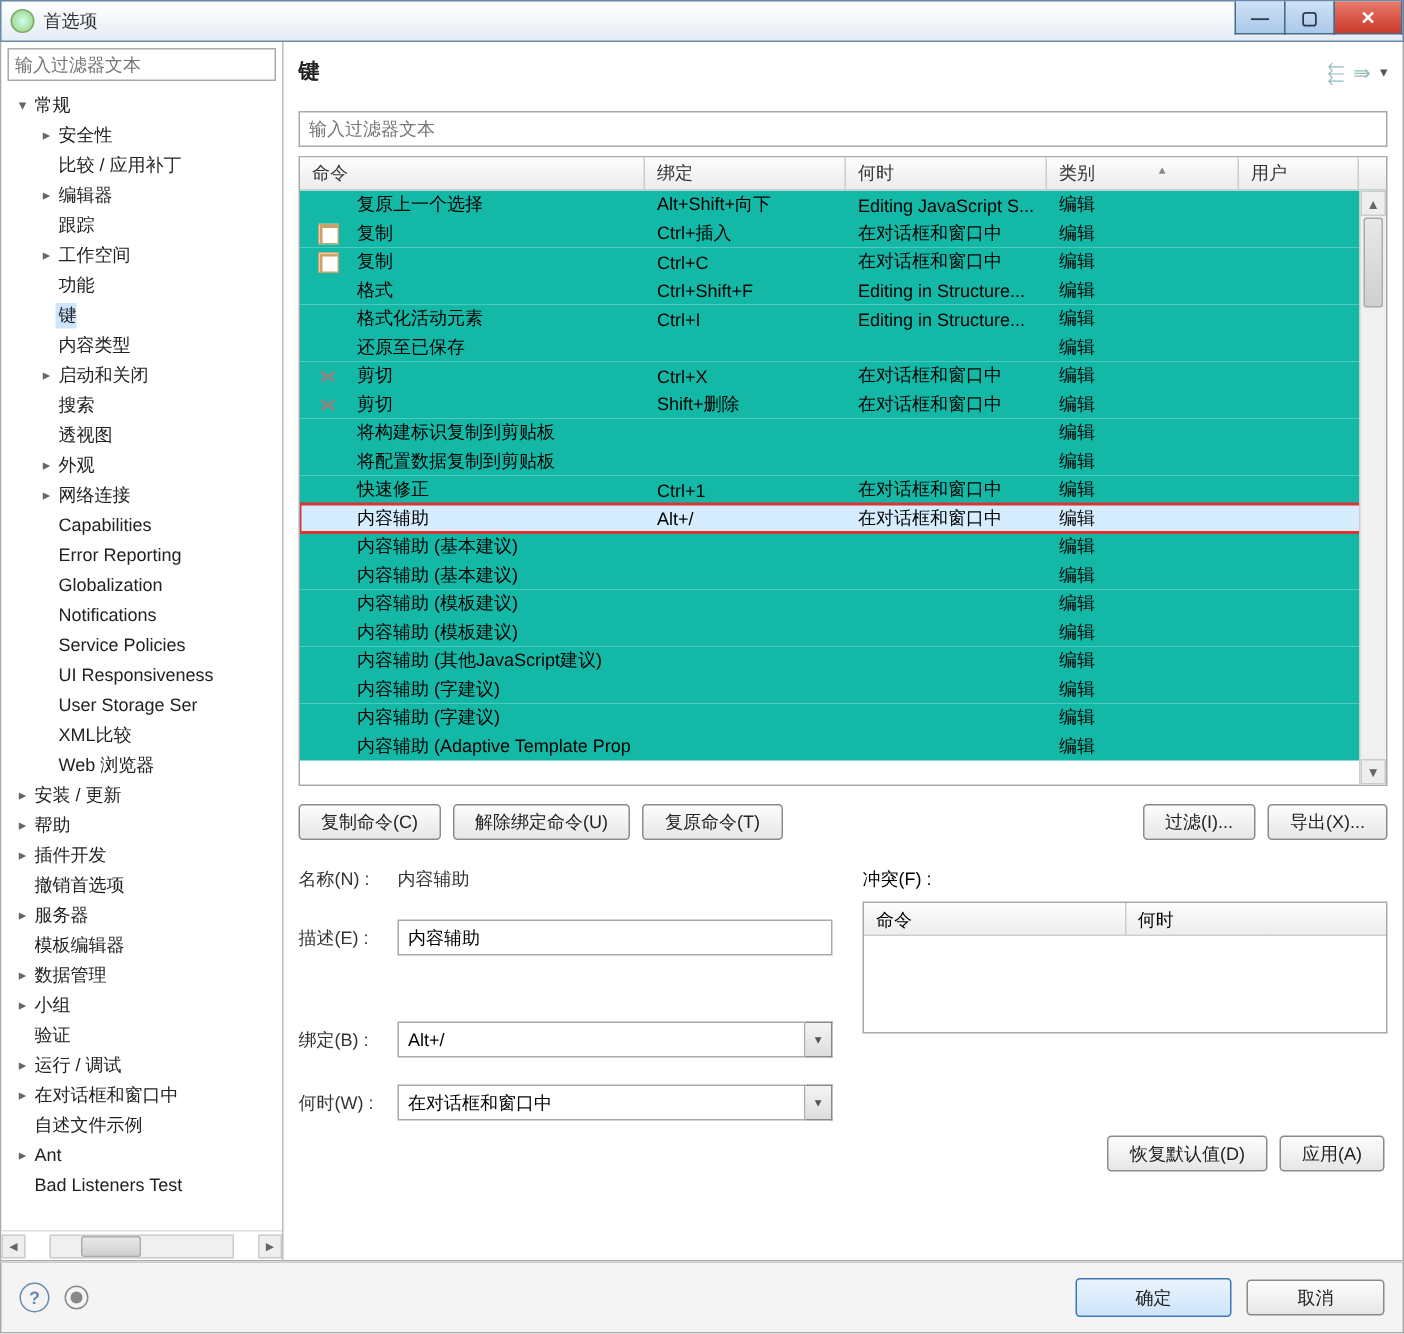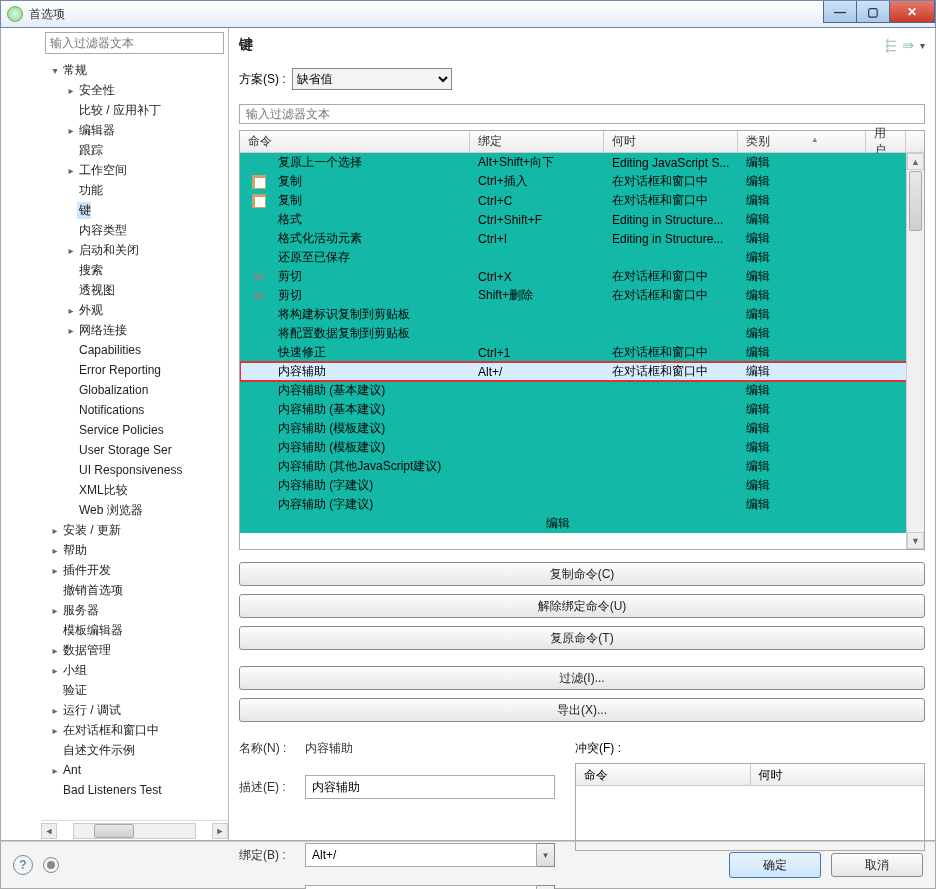--- a/index.html
+++ b/index.html
@@ -8,21 +8,21 @@
 
 .titlebar { height: 28px; background: linear-gradient(#fff,#e5ecf5); display: flex; align-items: center; padding: 0 6px; border: 1px solid #6b8aab; position: relative; }
 .titlebar .ticon { width: 16px; height: 16px; margin-right: 6px; display: inline-block; border: 1px solid #7a6; border-radius: 50%; background: radial-gradient(#cfe,#9c7); }
 .titlebar .ttitle { color: #333; }
 .win-btns { position: absolute; right: 0; top: 0; display: flex; }
 .win-btn { width: 34px; height: 22px; border: 1px solid #4a6a8a; border-top: none; display: flex; align-items: center; justify-content: center; margin-left: -1px; background: linear-gradient(#cfe2f7,#a9c8e8); color: #2b3b4b; font-weight: bold; }
 .win-btn.close { background: linear-gradient(#e87a6a,#c83a2a); color: #fff; width: 46px; }
 .win-btn span { font-size: 12px; line-height: 1; }
 
 
-.main { display: flex; height: calc(100% - 28px - 48px); background: #fff; border: 1px solid #aaa; border-top: none; padding-left: 40px; }
+.main { display: flex; height: calc(100% - 28px - 48px); background: #fff; border: 1px solid #aaa; border-top: none; }
 .sidebar { width: 188px; border-right: 1px solid #bbb; display: flex; flex-direction: column; background: #fff; }
 .filter-input { margin: 4px; border: 1px solid #aaa; height: 22px; padding: 2px 4px; width: calc(100% - 8px); }
 .tree { flex: 1; overflow: auto; padding: 2px 0 2px 4px; }
 .tree .node { display: flex; align-items: center; height: 20px; cursor: default; white-space: nowrap; }
 .tree .tw { width: 12px; text-align: center; color: #666; font-size: 10px; display: inline-block; }
 .tree .lbl { padding-left: 2px; color: #222; }
 .tree .selected .lbl { background: #cde6fb; }
 .tree .i0 { padding-left: 4px; }
 .tree .i1 { padding-left: 20px; }
 .hscroll { height: 20px; border-top: 1px solid #ddd; display: flex; align-items: center; }
@@ -69,21 +69,21 @@
 .ic-cut { background: none; position: relative; }
 .ic-cut::before, .ic-cut::after { content: ""; position: absolute; width: 11px; height: 1.5px; background: #888; top: 6px; left: 1px; }
 .ic-cut::before { transform: rotate(35deg); }
 .ic-cut::after { transform: rotate(-35deg); }
 .vscroll { position: absolute; right: 0; top: 0; bottom: 0; width: 18px; background: #f0f0f0; border-left: 1px solid #ccc; }
 .vscroll .vthumb { position: absolute; left: 2px; right: 2px; top: 18px; height: 60px; background: linear-gradient(#e8e8e8,#cfcfcf); border: 1px solid #aaa; border-radius: 2px; }
 .vscroll .varr { position: absolute; left: 0; right: 0; height: 17px; display: flex; align-items: center; justify-content: center; color: #666; font-size: 9px; background: #eee; border: 1px solid #ccc; }
 .vscroll .up { top: 0; }
 .vscroll .dn { bottom: 0; }
 
-.btn-row { display: flex; gap: 8px; margin-top: 12px; flex-direction: column; }
+.btn-row { display: flex; gap: 8px; margin-top: 12px; }
 .btn-row .spacer { flex: 1; }
 button.pb { height: 24px; padding: 0 14px; border: 1px solid #8a8a8a; background: linear-gradient(#fdfdfd,#e6e6e6); border-radius: 3px; color: #222; cursor: default; }
 
 .detail { display: flex; gap: 20px; margin-top: 18px; }
 .detail-left { flex: 1; display: grid; grid-template-columns: 66px 1fr; row-gap: 18px; align-items: center; }
 .detail-left label { color: #333; }
 .val-static { color: #333; }
 .tx { border: 1px solid #aaa; height: 24px; padding: 2px 6px; width: 100%; }
 .combo { display: flex; }
 .combo .tx { flex: 1; }
@@ -97,21 +97,21 @@
 .conf-head .ch:last-child { border-right: none; }
 
 .restore-row { display: flex; justify-content: flex-end; gap: 8px; margin-top: 10px; padding-right: 2px; }
 
 
 .bottom { height: 48px; background: #f4f4f4; border: 1px solid #aaa; border-top: 1px solid #ccc; display: flex; align-items: center; padding: 0 12px; gap: 10px; }
 .bottom .help { width: 20px; height: 20px; border: 1.5px solid #6a8ab0; border-radius: 50%; color: #6a8ab0; display: flex; align-items: center; justify-content: center; font-weight: bold; }
 .bottom .rec { width: 16px; height: 16px; border: 1.5px solid #888; border-radius: 50%; position: relative; }
 .bottom .rec::after { content: ""; position: absolute; inset: 3px; border-radius: 50%; background: #888; }
 .bottom .spacer { flex: 1; }
-button.primary { height: 26px; width: 92px; border: 1px solid #3a76b8; background: linear-gradient(#eaf3fc,#cde5fb); border-radius: 3px; }
+button.primary { height: 26px; width: 104px; border: 1px solid #3a76b8; background: linear-gradient(#eaf3fc,#cde5fb); border-radius: 3px; }
 </style>
 </head>
 <body>
 
 <div class="titlebar">
   <span class="ticon"></span>
   <span class="ttitle">首选项</span>
   <div class="win-btns">
     <div class="win-btn">
         <span>—</span>
@@ -200,25 +200,25 @@
         <div class="node i1">
           <span class="tw"></span>
           <span class="lbl">Notifications</span>
         </div>
         <div class="node i1">
           <span class="tw"></span>
           <span class="lbl">Service Policies</span>
         </div>
         <div class="node i1">
           <span class="tw"></span>
+          <span class="lbl">UI Responsiveness</span>
+        </div>
+        <div class="node i1">
+          <span class="tw"></span>
           <span class="lbl">User Storage Ser</span>
-        </div>
-        <div class="node i1">
-          <span class="tw"></span>
-          <span class="lbl">UI Responsiveness</span>
         </div>
         <div class="node i1">
           <span class="tw"></span>
           <span class="lbl">XML比较</span>
         </div>
         <div class="node i1">
           <span class="tw"></span>
           <span class="lbl">Web 浏览器</span>
         </div>
         <div class="node i0">
@@ -290,26 +290,20 @@
   <div class="content">
     <div class="header-row">
       <h1>键</h1>
       <div class="header-nav">
         <span class="nav-ic">⬱</span>
         <span class="nav-ic">⇛</span>
         <span class="menu-ic">▾</span>
       </div>
     </div>
 
-    <div class="scheme-row">
-      <label>方案(S) :</label>
-      <select>
-        <option>缺省值</option>
-      </select>
-    </div>
 
     <input class="search-box" placeholder="输入过滤器文本" style="">
 
     <div class="table-wrap">
       <div class="thead">
         <div class="th c-cmd">命令</div>
         <div class="th c-bnd">绑定</div>
         <div class="th c-whn">何时</div>
         <div class="th c-cat sort">类别</div>
         <div class="th c-usr">用户</div>
@@ -452,20 +446,21 @@
           </div>
           <div class="row zebra">
             <div class="cell ic"></div>
             <div class="cell cmd">内容辅助 (字建议)</div>
             <div class="cell bnd"></div>
             <div class="cell whn"></div>
             <div class="cell cat">编辑</div>
           </div>
           <div class="row zebra">
             <div class="cell ic"></div>
+            <div class="cell cmd">内容辅助 (Adaptive Template Prop</div>
             <div class="cell bnd"></div>
             <div class="cell whn"></div>
             <div class="cell cat">编辑</div>
           </div>
           <div class="vscroll">
           <div class="varr up">▲</div>
           <div class="vthumb"></div>
           <div class="varr dn">▼</div>
         </div>
       </div>

